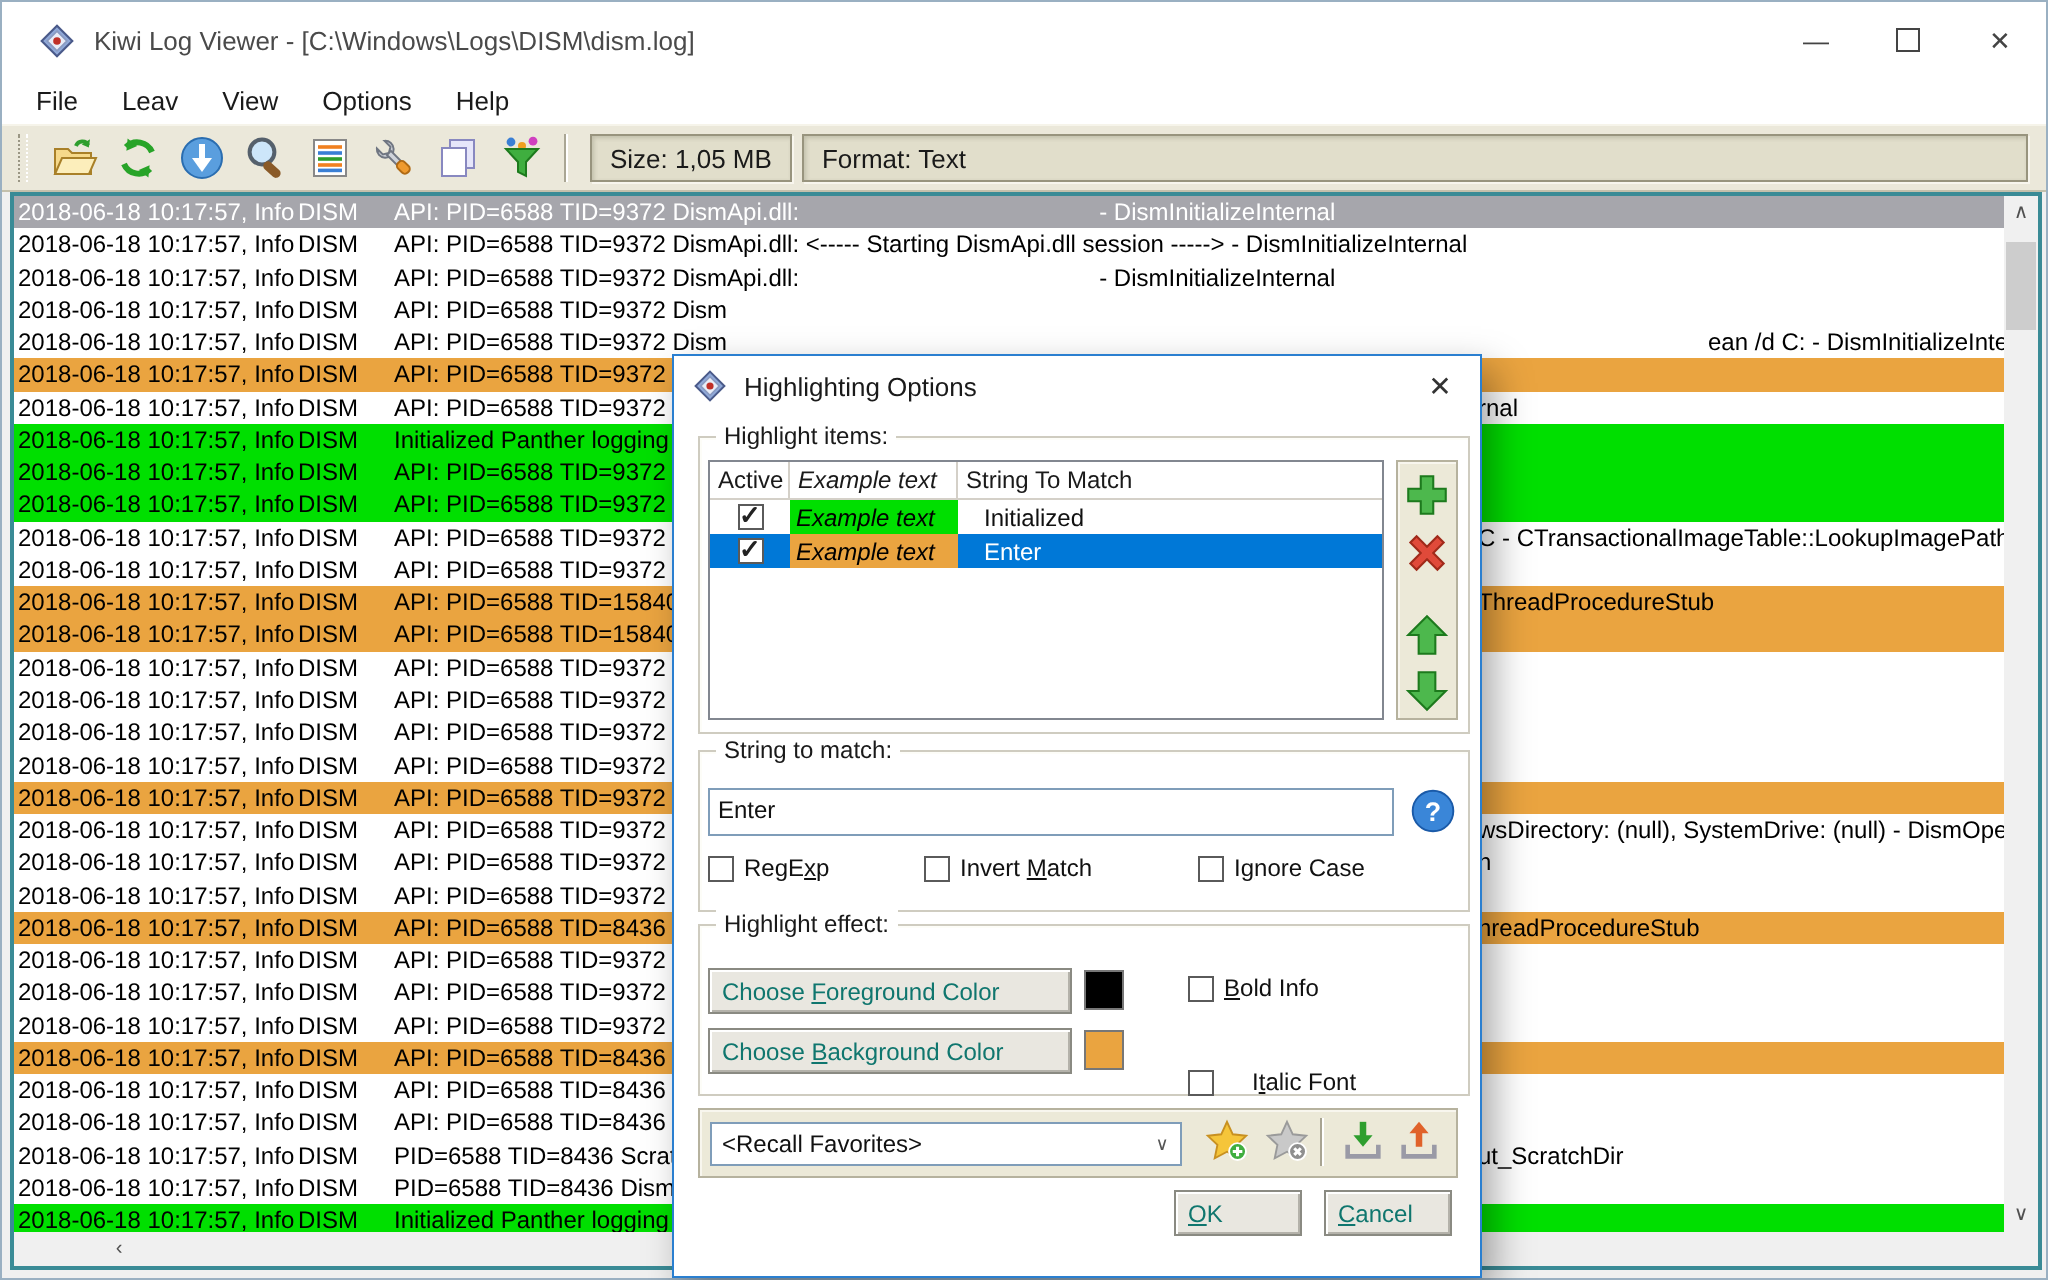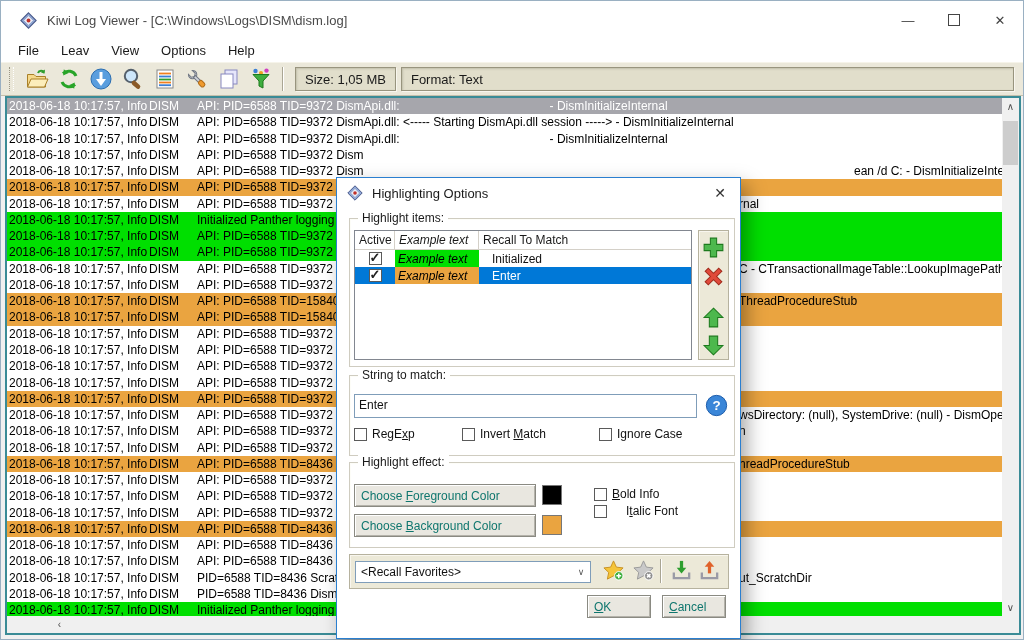--- a/index.html
+++ b/index.html
@@ -259,21 +259,21 @@
       <span class="dlg-close">✕</span>
     </div>
 
     <div class="grp" style="left:12px;top:40px;width:384px;height:147px;">
       <span class="grp-label">Highlight items:</span>
     </div>
     <div class="hl-table">
       <div class="hl-thead">
         <div class="hl-th col-active">Active</div>
         <div class="hl-th col-example">Example text</div>
-        <div class="hl-th col-match">Recall To Match</div>
+        <div class="hl-th col-match">String To Match</div>
       </div>
       <div id="hl-tbody">
           <div class="hl-tr">
             <div class="hl-td col-active"><span class="cb checked"></span></div>
             <div class="hl-td col-example" style="background: rgb(0, 223, 0);">Example text</div>
             <div class="hl-td col-match">Initialized</div>
           </div>
           <div class="hl-tr selected">
             <div class="hl-td col-active"><span class="cb checked"></span></div>
             <div class="hl-td col-example" style="background: rgb(234, 164, 64);">Example text</div>
@@ -321,21 +321,21 @@
       <span class="grp-label">Highlight effect:</span>
     </div>
     <button class="btn" style="position:absolute;left:17px;top:306px;width:182px;height:23px;"><span>Choose </span><span class="mn">F</span><span>oreground Color</span></button>
     <div class="swatch" id="fg-swatch" style="left: 205px; top: 307px; background: rgb(0, 0, 0);"></div>
     <div class="cb-row" style="left:257px;top:309px;">
       <span class="cb"></span>
       <span><span></span><span class="mn">B</span><span>old Info</span></span>
     </div>
     <button class="btn" style="position:absolute;left:17px;top:336px;width:182px;height:23px;"><span>Choose </span><span class="mn">B</span><span>ackground Color</span></button>
     <div class="swatch" id="bg-swatch" style="left: 205px; top: 337px; background: rgb(234, 164, 64);"></div>
-    <div class="cb-row" style="left:257px;top:326px;gap:19px;">
+    <div class="cb-row" style="left:257px;top:356px;gap:19px;">
       <span class="cb"></span>
       <span><span>I</span><span class="mn">t</span><span>alic Font</span></span>
     </div>
 
     <div class="fav-bar">
       <div class="combo">
         <span>&lt;Recall Favorites&gt;</span>
         <span class="combo-arrow">∨</span>
       </div>
       <span id="fav-icons"><button class="fav-icon" style="left: 252px;"><span><svg viewBox="0 0 24 24">

